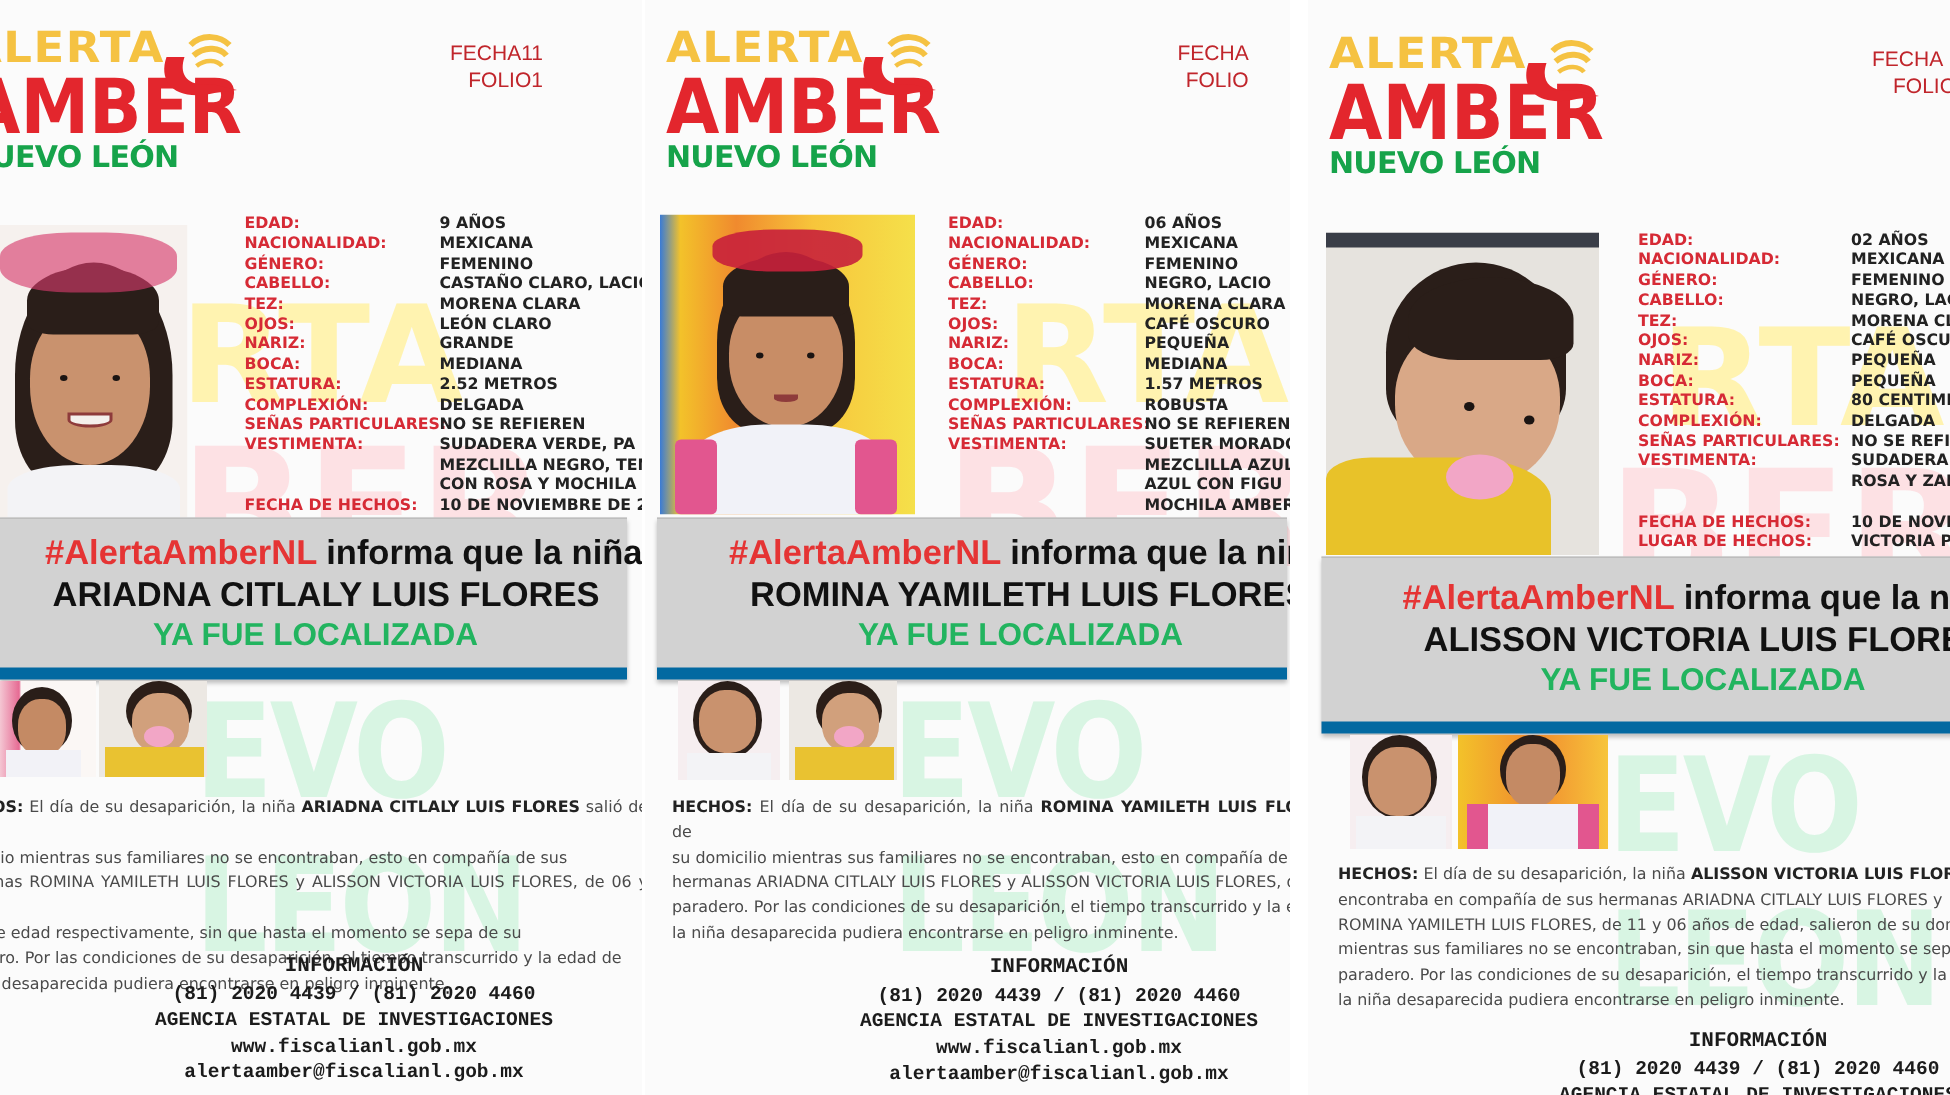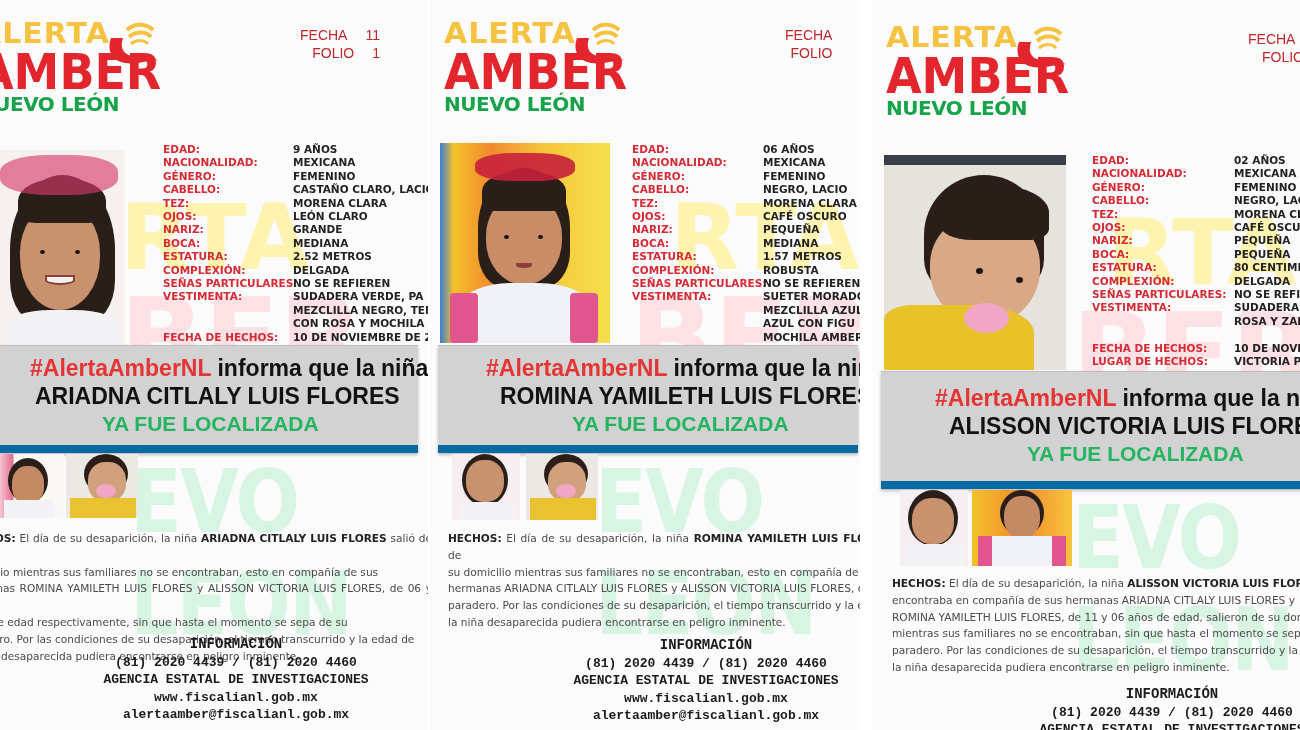--- a/index.html
+++ b/index.html
@@ -6,21 +6,21 @@
   body { width: 1300px; height: 730px; background: #ffffff; overflow: hidden; position: relative; font-family: "Liberation Sans", sans-serif; }
   .poster { position: absolute; top: 0; height: 730px; background: #fbfbfb; overflow: hidden; }
   .gap { position: absolute; top: 0; height: 730px; background: #ffffff; }
   .logo { position: absolute; font-family: "DejaVu Sans", sans-serif; font-weight: bold; line-height: 1; }
   .logo .l1 { color: #f5c242; font-size: 30px; letter-spacing: 1px; transform: scaleY(0.95); }
   .logo .l2 { color: #e3262d; font-size: 46px; letter-spacing: 0px; margin-top: -2px; transform: scaleY(1.1); transform-origin: top left; }
   .logo .l3 { color: #16a34a; font-size: 20px; margin-top: 2px; letter-spacing: -0.5px; }
   .logo .horn { position: absolute; }
   .folio { position: absolute; color: #c0252b; font-size: 14px; text-align: right; line-height: 18px; }
   .folio .row { white-space: nowrap; }
-  .folio .val { display: inline-block; margin-left: 18px; }
+  .folio .val { display: inline-block; }
   .watermark { position: absolute; font-family: "DejaVu Sans", sans-serif; font-weight: bold; pointer-events: none; }
   .wm-yellow { color: #fff3b0; font-size: 90px; }
   .wm-pink { color: #fde1e4; font-size: 110px; }
   .wm-green { color: #d8f5e3; font-size: 76px; letter-spacing: -2px; transform: scaleY(1.15); transform-origin: top left; }
   .photo { position: absolute; overflow: hidden; }
   .photo .bg { position: absolute; inset: 0; }
   .photo .hair { position: absolute; border-radius: 50% 50% 30% 30%; background: #2a1e19; }
   .photo .face { position: absolute; border-radius: 45% 45% 50% 50%; background: #c9926e; }
   .photo .shirt { position: absolute; border-radius: 40% 40% 0 0; }
   .photo .bow { position: absolute; background: #d63a6b; border-radius: 40%; opacity: 0.9; }

